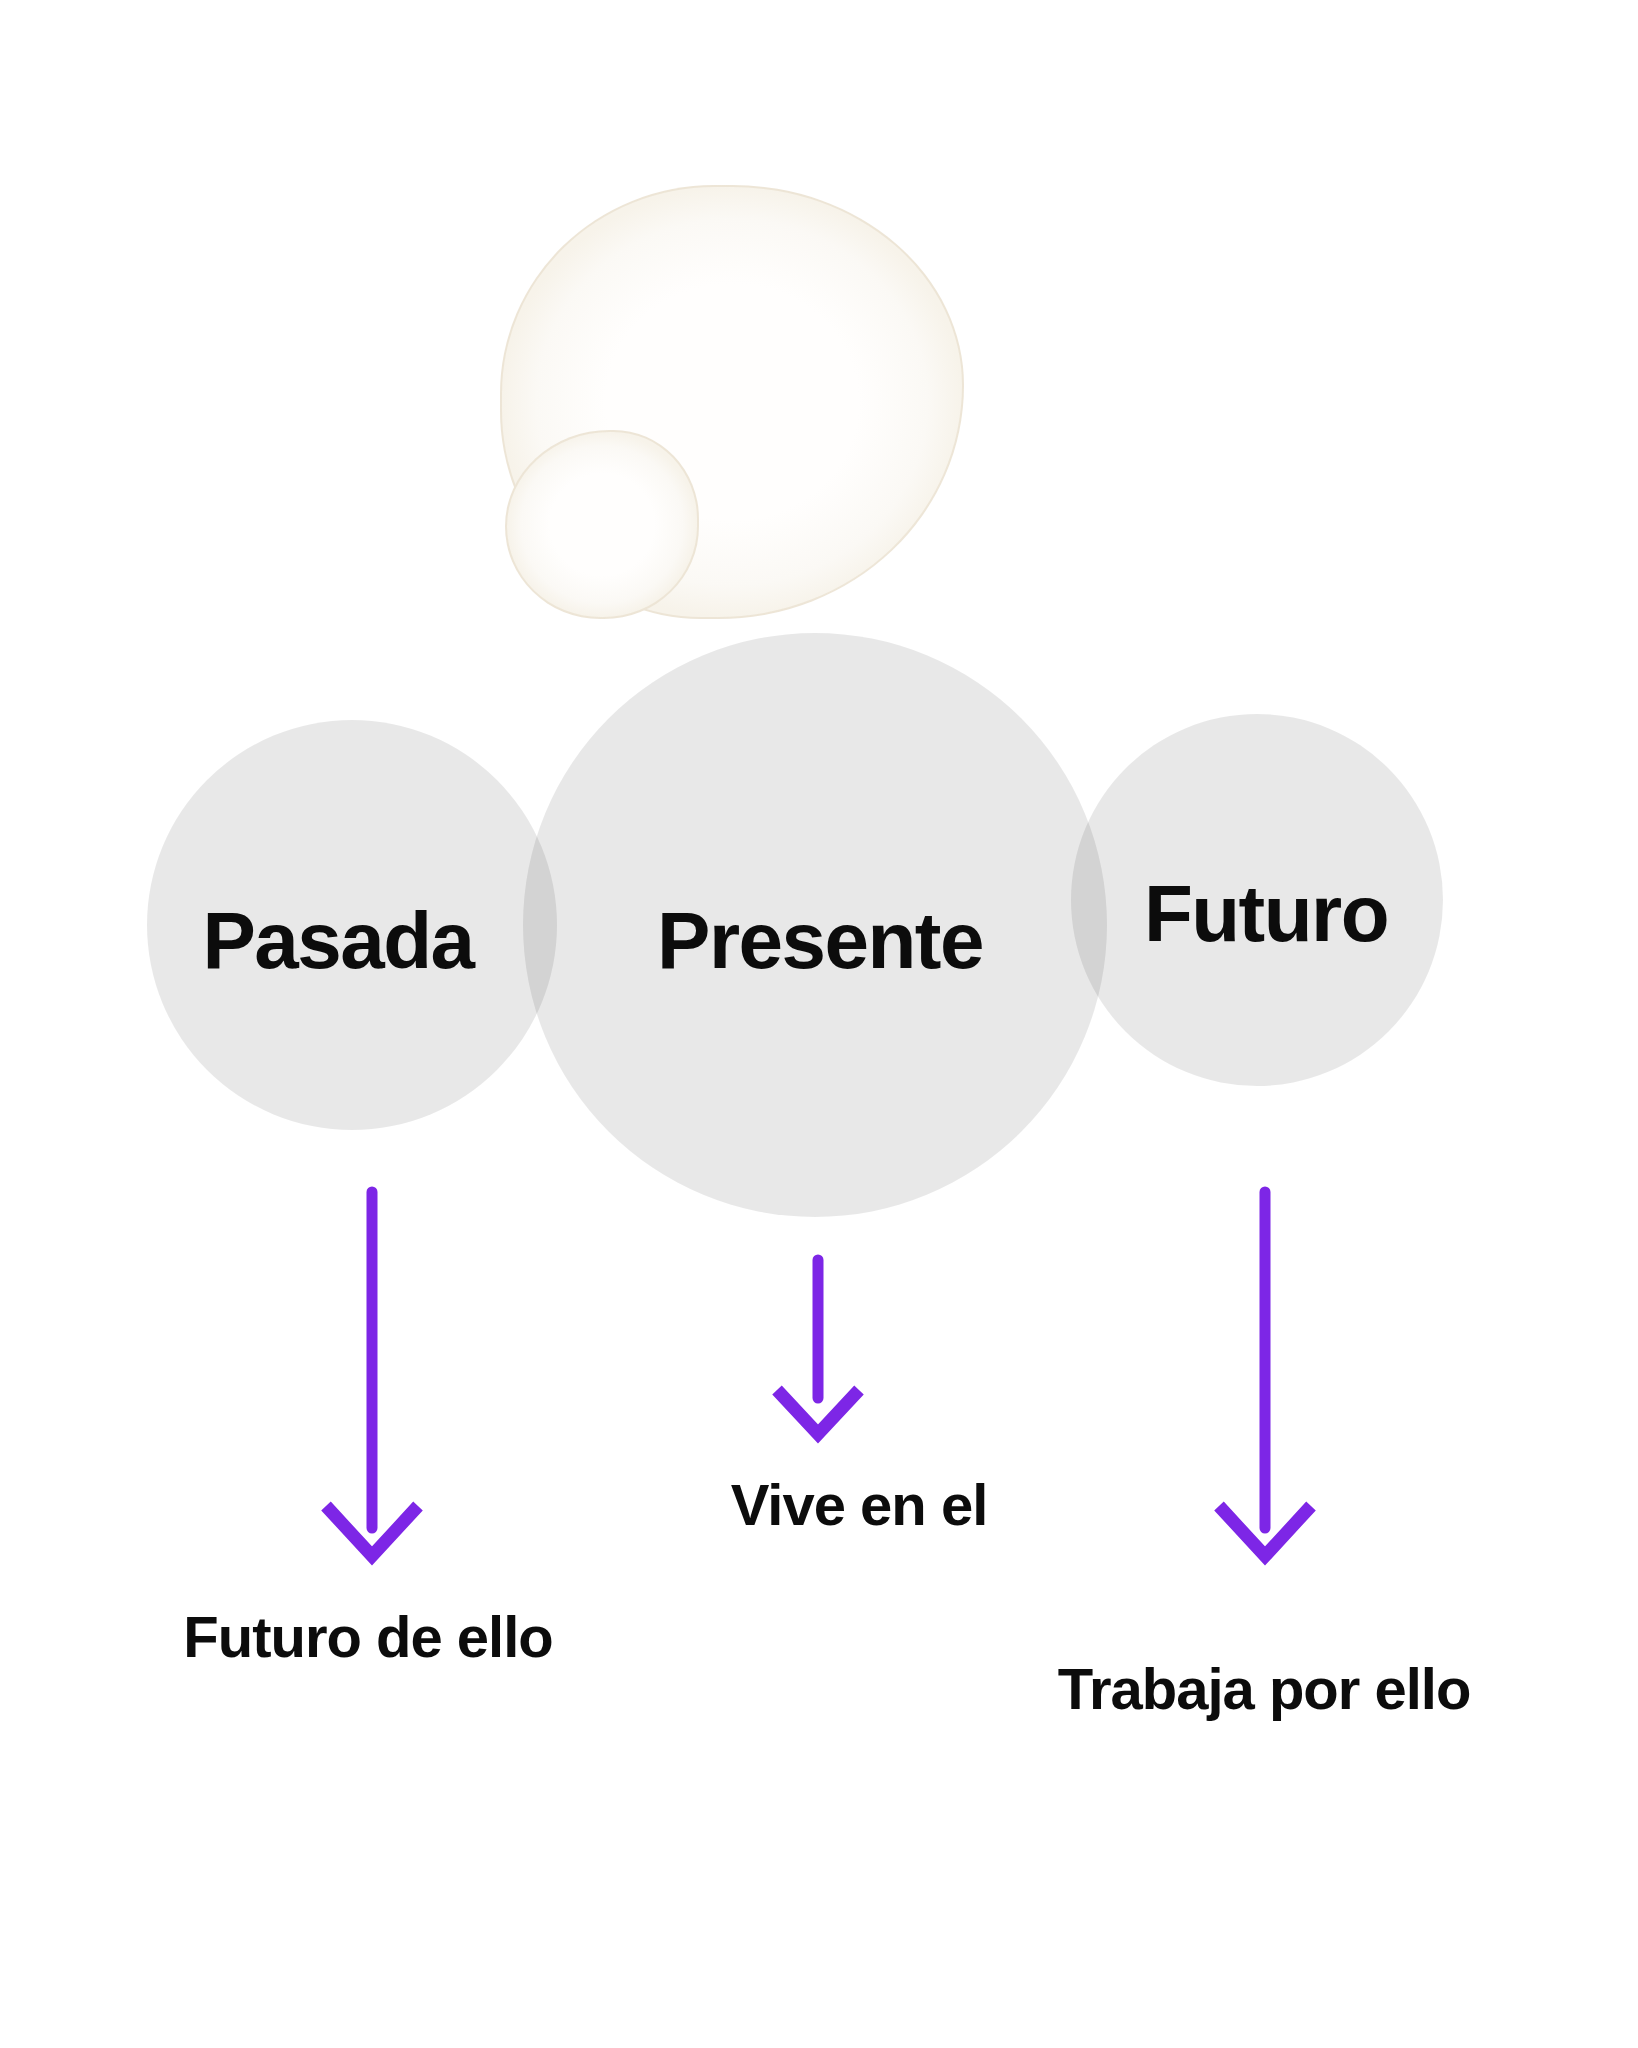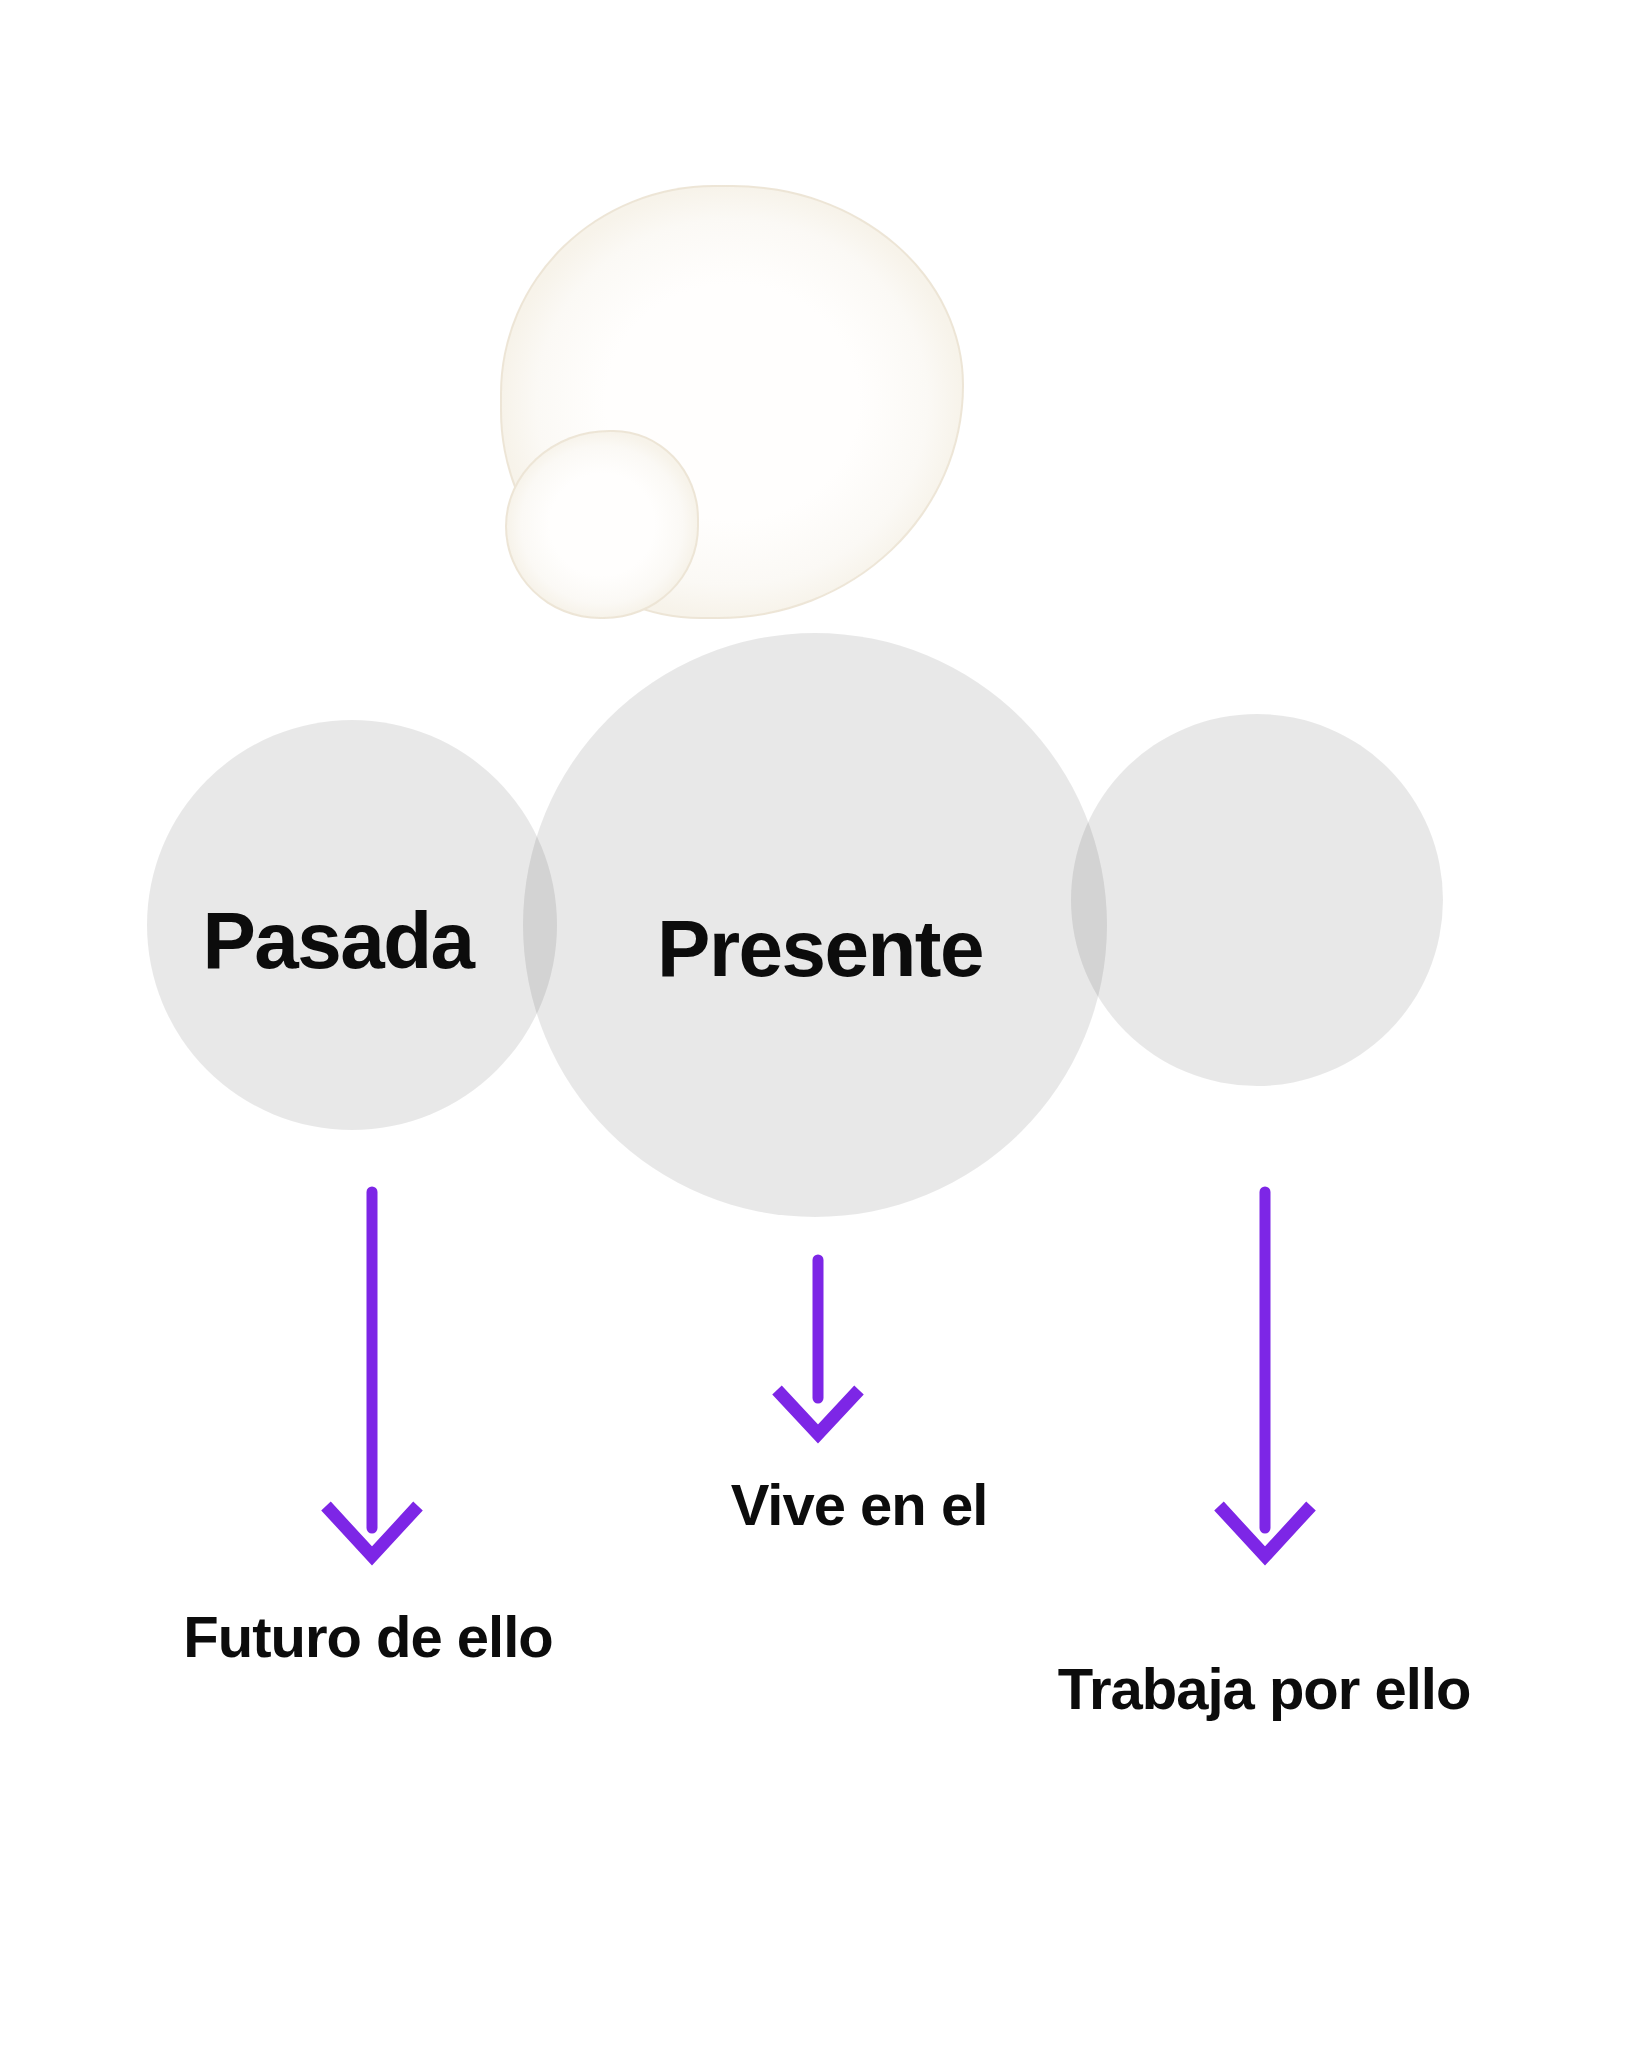--- a/index.html
+++ b/index.html
@@ -29,21 +29,21 @@
   .circle.past{left:147px;top:720px;width:410px;height:410px;}
   .circle.present{left:523px;top:633px;width:584px;height:584px;}
   .circle.future{left:1071px;top:714px;width:372px;height:372px;}
   .circle-label{
     position:absolute;
     transform:translateX(-50%);
     font-size:80px;font-weight:700;line-height:1;
     letter-spacing:-1.5px;color:#0c0c0c;white-space:nowrap;
   }
   .circle-label.past{left:338px;top:901px;}
-  .circle-label.present{left:820px;top:901px;margin-top:8px;}
+  .circle-label.present{left:820px;top:901px;}
   .circle-label.future{left:1266px;top:874px;}
   .caption{
     position:absolute;
     transform:translateX(-50%);
     font-size:58px;font-weight:700;line-height:1;
     letter-spacing:-1px;color:#0c0c0c;white-space:nowrap;
   }
   .caption.past{left:368px;top:1608px;}
   .caption.present{left:859px;top:1476px;}
   .caption.future{left:1264px;top:1660px;}
@@ -59,20 +59,21 @@
 
   <div class="blob main"></div>
   <div class="blob side"></div>
 
   <div class="circle past"></div>
   <div class="circle present"></div>
   <div class="circle future"></div>
 
   <div class="circle-label past">Pasada</div>
   <div class="circle-label present">Presente</div>
+  <div class="circle-label future">Futuro</div>
 
   <svg class="arrow-layer" viewBox="0 0 1638 2048">
     <g>
       <path d="M372 1192 L372 1528" fill="none" stroke-width="11" stroke-linecap="round" stroke="#7d26e6"></path>
       <path d="M326 1506 L372 1556 L418 1506" fill="none" stroke-width="13" stroke-linejoin="miter" stroke="#7d26e6"></path>
     </g>
     <g>
       <path d="M818 1260 L818 1398" fill="none" stroke-width="11" stroke-linecap="round" stroke="#7d26e6"></path>
       <path d="M777 1390 L818 1434 L859 1390" fill="none" stroke-width="13" stroke-linejoin="miter" stroke="#7d26e6"></path>
     </g>

